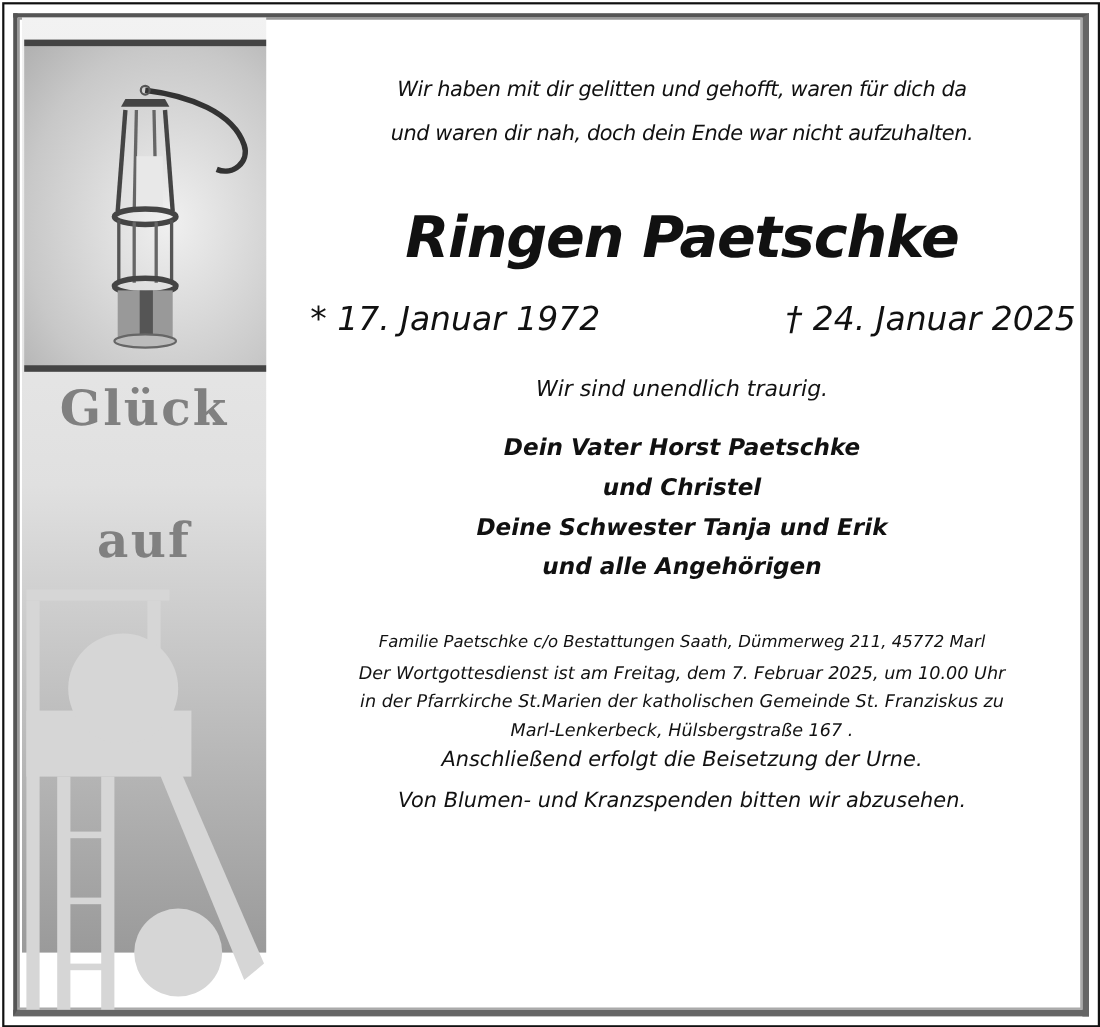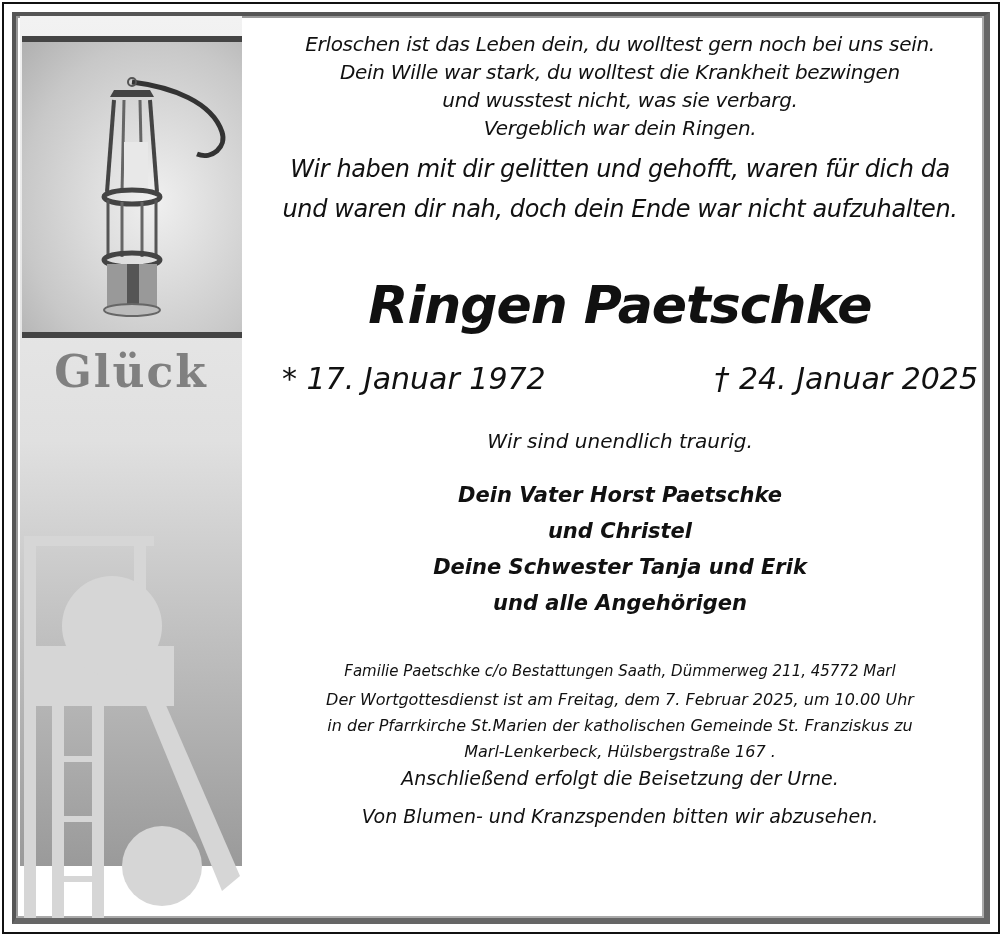--- a/index.html
+++ b/index.html
@@ -29,21 +29,21 @@
       font-family: "DejaVu Serif", serif; font-weight: bold; color: #808080;
       font-size: 44px; letter-spacing: 2px;
     }
     .tower { position: absolute; left: 2px; top: 480px; width: 220px; height: 422px; }
     .content {
       position: absolute; left: 250px; top: 30px; width: 740px;
       font-family: "DejaVu Sans", sans-serif; font-style: italic; color: #111;
       text-align: center;
     }
     .poem { font-size: 20px; line-height: 28px; letter-spacing: -0.3px; }
-    .poem2 { font-size: 24px; line-height: 40px; margin-top: 7px; letter-spacing: -0.4px; }
+    .poem2 { font-size: 19px; line-height: 40px; margin-top: 31px; letter-spacing: -0.4px; }
     .name { font-size: 52px; font-weight: bold; margin-top: 46px; letter-spacing: -1px; line-height: 60px; }
     .dates { display: flex; justify-content: space-between; font-size: 30px; margin-top: 26px; padding: 0 12px 0 32px; line-height: 36px; gap: 16px; }
     .sad { font-size: 20px; margin-top: 30px; line-height: 28px; }
     .family { font-size: 21px; font-weight: bold; line-height: 36px; margin-top: 22px; }
     .address { font-size: 15px; margin-top: 40px; line-height: 20px; }
     .service { font-size: 16px; line-height: 26px; margin-top: 6px; }
     .urn { font-size: 19px; margin-top: 0; line-height: 26px; }
     .flowers { font-size: 19px; margin-top: 12px; line-height: 26px; }
   </style>
 </head>
@@ -69,45 +69,40 @@
       <line x1="134" y1="158" x2="134" y2="215" stroke="#555" stroke-width="3"></line>
       <line x1="100" y1="160" x2="100" y2="215" stroke="#666" stroke-width="3"></line>
       <line x1="120" y1="160" x2="120" y2="215" stroke="#666" stroke-width="3"></line>
       <ellipse cx="110" cy="218" rx="28" ry="7" fill="none" stroke="#444" stroke-width="5"></ellipse>
       <rect x="85" y="222" width="50" height="45" fill="#999"></rect>
       <rect x="105" y="222" width="12" height="45" fill="#555"></rect>
       <ellipse cx="110" cy="268" rx="28" ry="6" fill="#bbb" stroke="#666" stroke-width="2"></ellipse>
     </svg>
   </div>
   <div class="gluck" style="top:330px;">Glück</div>
+  <div class="gluck" style="top:450px;">auf</div>
   <svg class="tower" viewBox="0 0 220 422">
     <g fill="#d6d6d6">
       <rect x="2" y="40" width="130" height="10"></rect>
       <rect x="2" y="50" width="12" height="372"></rect>
       <rect x="112" y="50" width="12" height="120"></rect>
       <rect x="2" y="150" width="150" height="60"></rect>
       <circle cx="90" cy="130" r="50"></circle>
       <rect x="30" y="210" width="12" height="212"></rect>
       <rect x="70" y="210" width="12" height="212"></rect>
       <polygon points="120,200 140,200 218,380 200,395"></polygon>
       <circle cx="140" cy="370" r="40"></circle>
       <rect x="40" y="260" width="40" height="6"></rect>
       <rect x="40" y="320" width="40" height="6"></rect>
       <rect x="40" y="380" width="40" height="6"></rect>
     </g>
   </svg>
 </div>
 
 <div class="content">
-  <div class="poem">
-    <div>Erloschen ist das Leben dein, du wolltest gern noch bei uns sein.</div>
-    <div>Dein Wille war stark, du wolltest die Krankheit bezwingen</div>
-    <div>und wusstest nicht, was sie verbarg.</div>
-    <div>Vergeblich war dein Ringen.</div>
-  </div>
   <div class="poem2">
     <div>Wir haben mit dir gelitten und gehofft, waren für dich da</div>
     <div>und waren dir nah, doch dein Ende war nicht aufzuhalten.</div>
   </div>
   <div class="name">Ringen Paetschke</div>
   <div class="dates">
     <span>* 17. Januar 1972</span>
     <span>† 24. Januar 2025</span>
   </div>
   <div class="sad">Wir sind unendlich traurig.</div>

